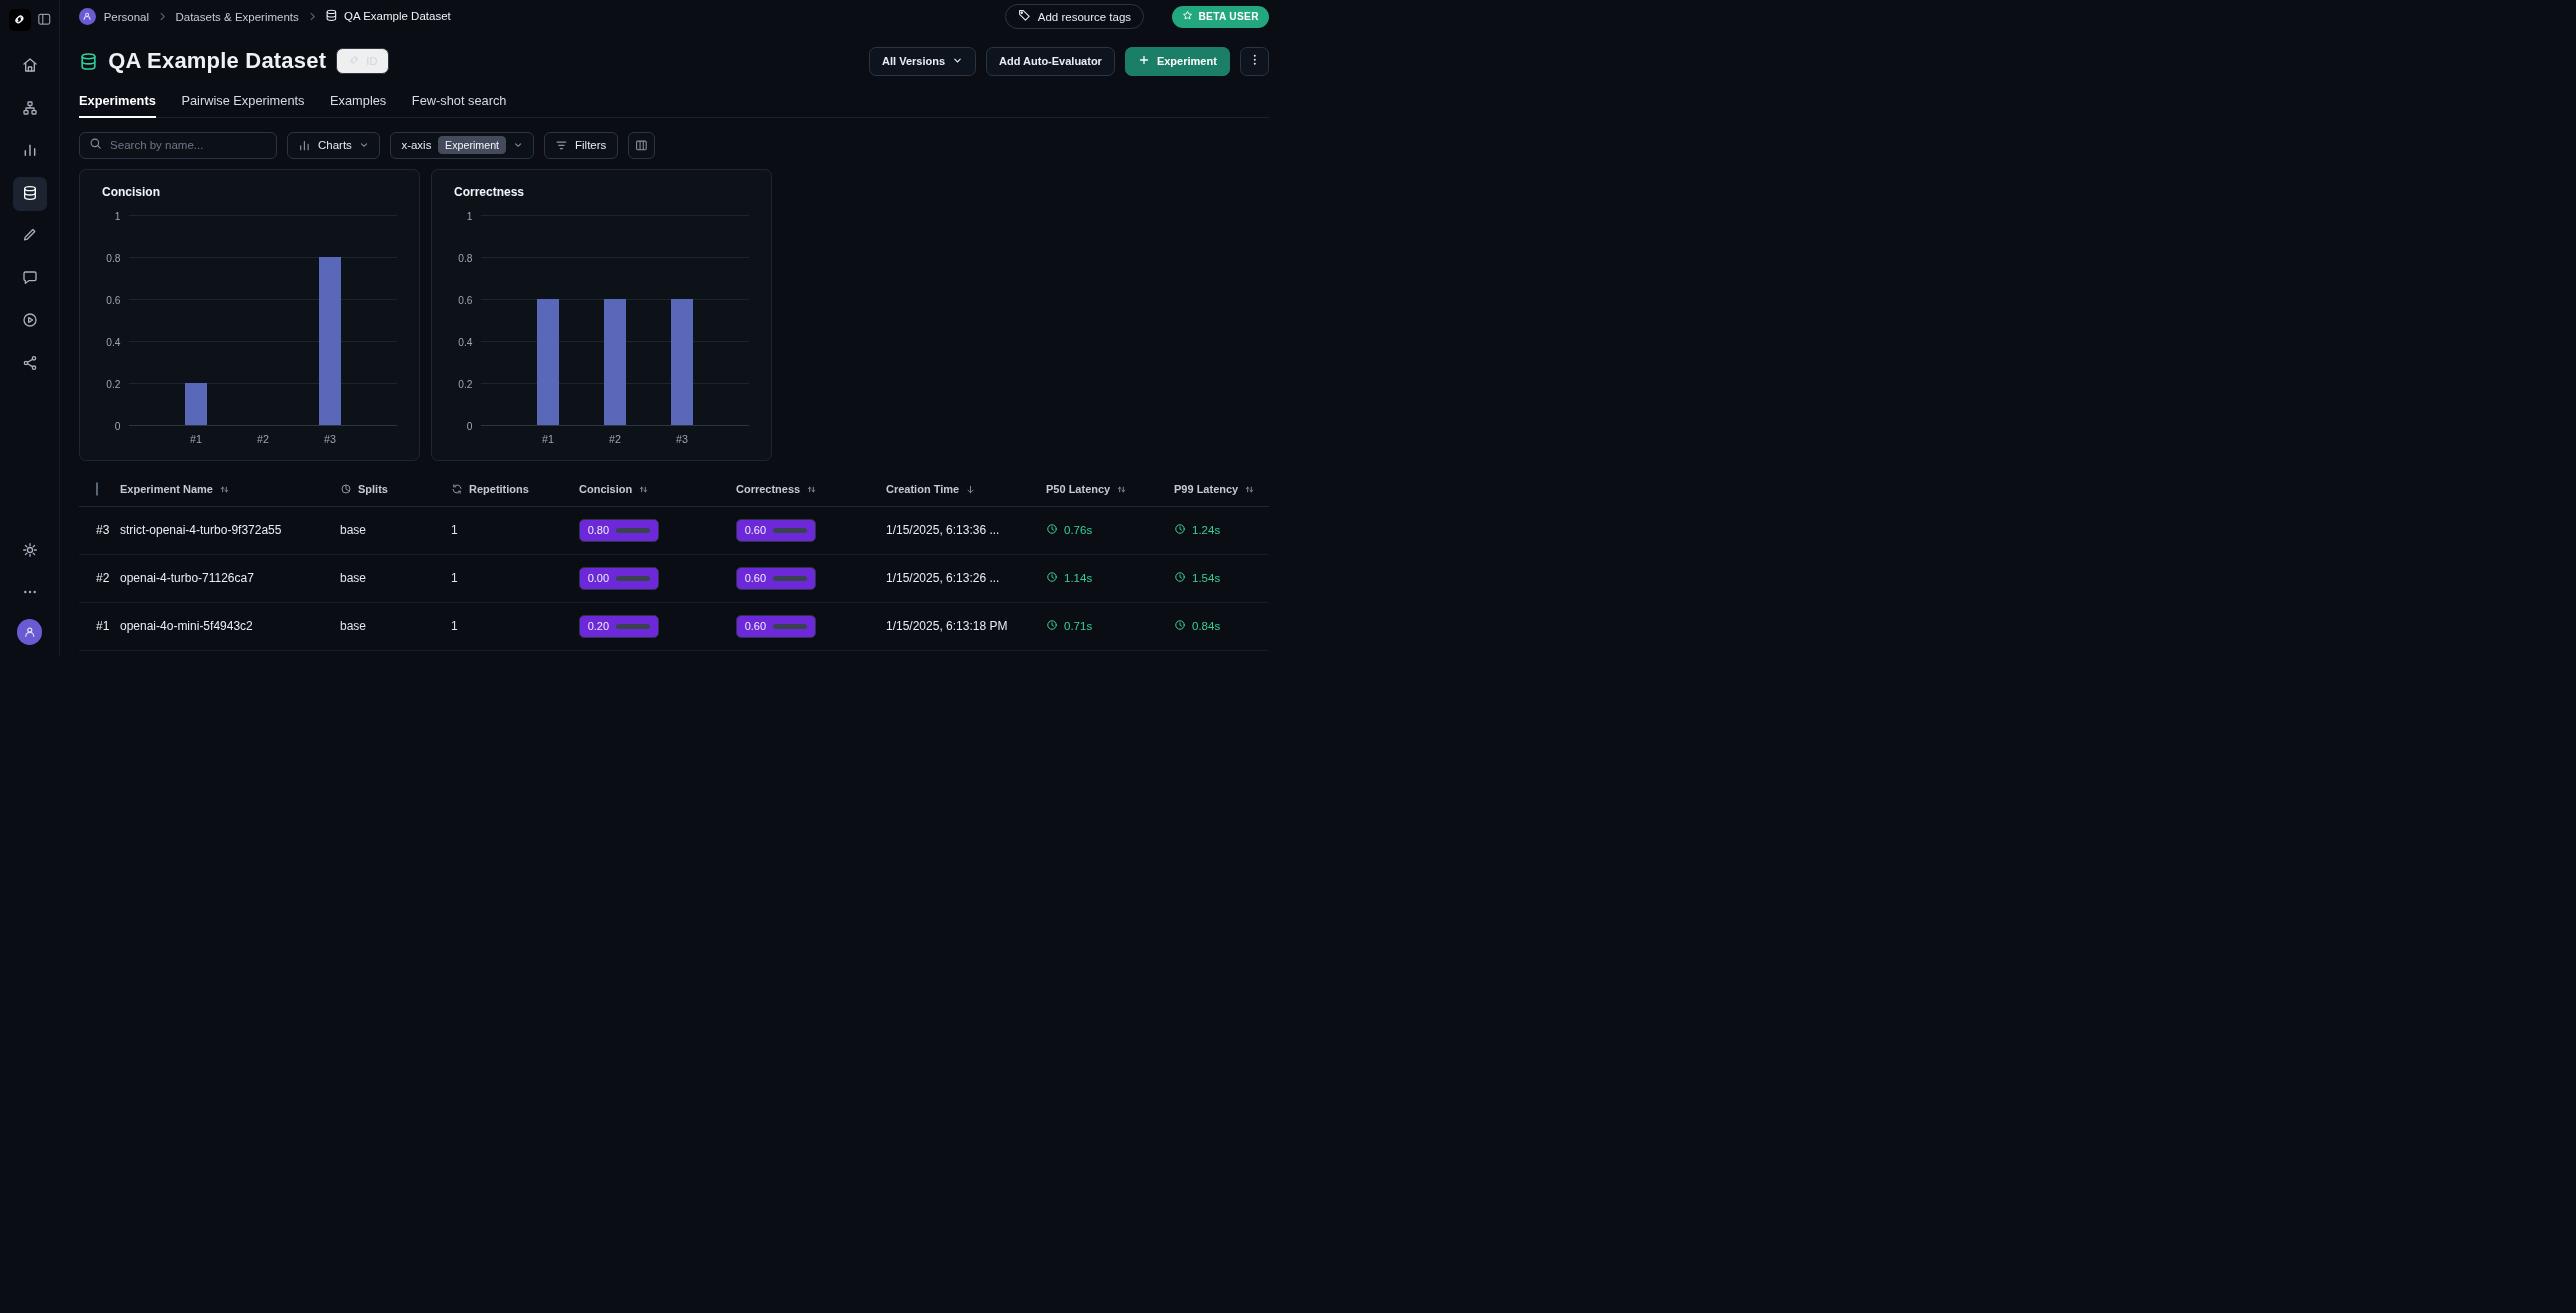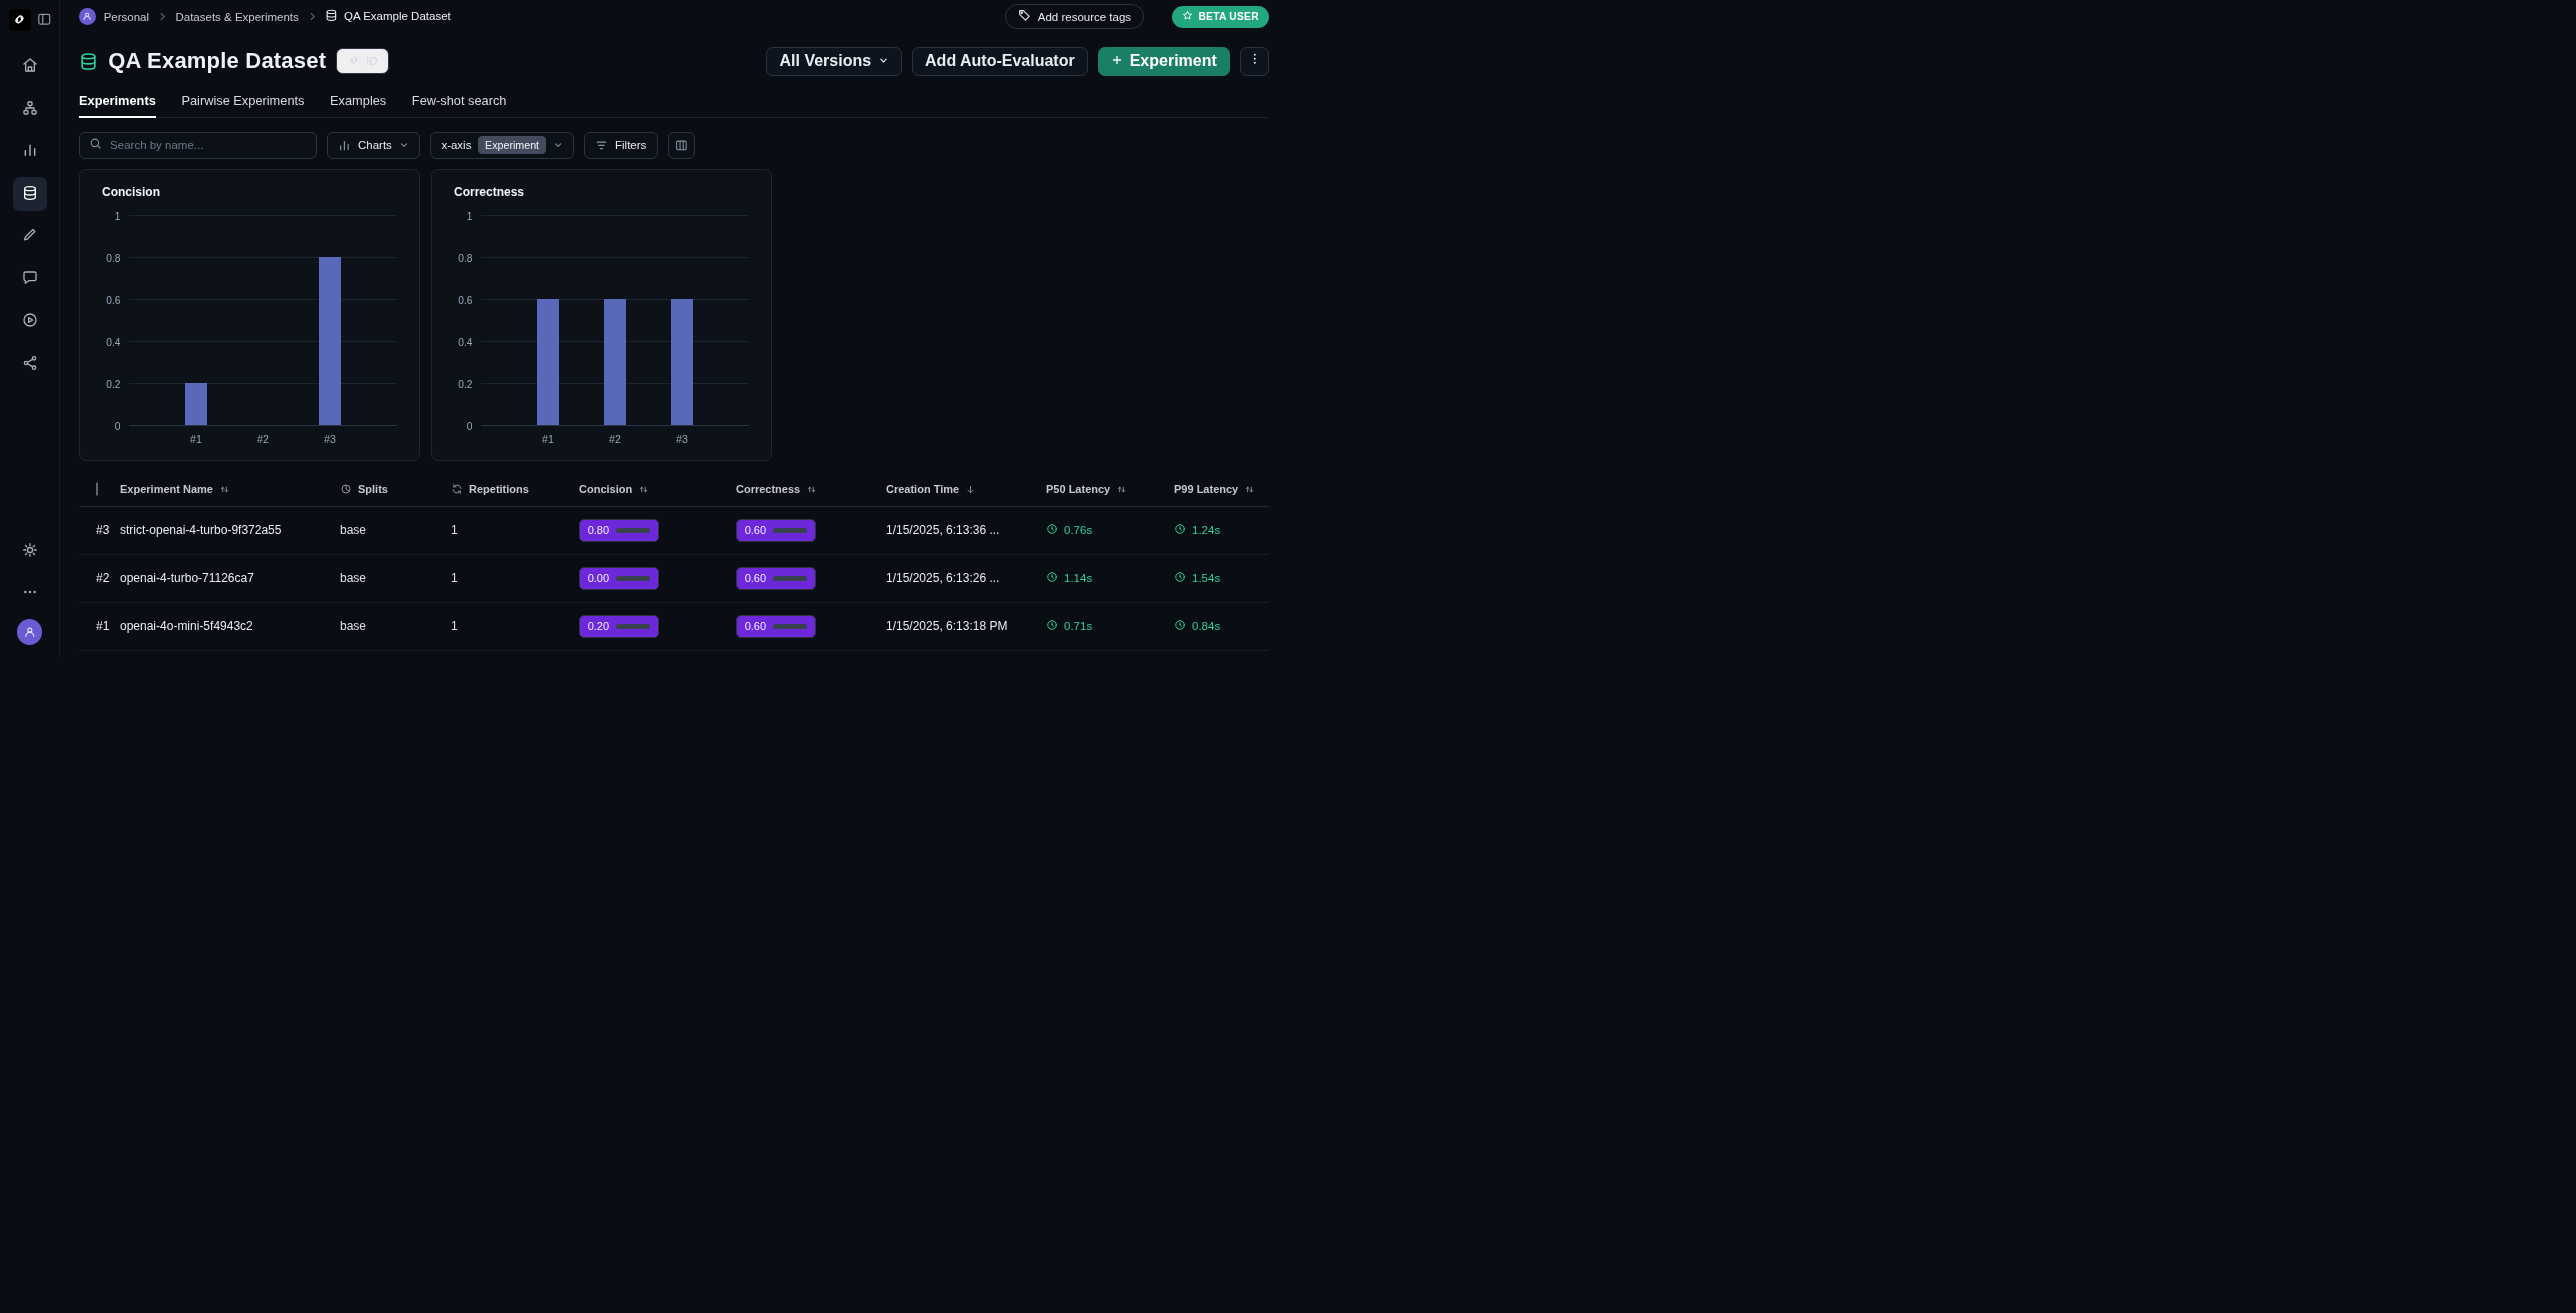--- a/index.html
+++ b/index.html
@@ -61,33 +61,33 @@
   .ds-icon-big { color:#2fd19e; display:flex; }
   .page-title { font-size:22px; font-weight:700; letter-spacing:0.2px; white-space:nowrap; }
   .id-btn {
     display:flex; align-items:center; gap:6.8px; height:25.6px; padding:0 10.2px;
     border:0.9px solid #2b3442; border-radius:6.8px; color:#cfd6e2; font-size:11px; cursor:pointer;
   }
   .h-actions { display:flex; align-items:center; gap:10.2px; }
   .btn {
     display:flex; align-items:center; gap:6.8px; height:29px; padding:0 12px;
     border:0.9px solid #2b3442; border-radius:6.8px; background:#0e141d;
-    color:#e9edf4; font-size:16px; font-weight:600; cursor:pointer; white-space:nowrap;
+    color:#e9edf4; font-size:11px; font-weight:600; cursor:pointer; white-space:nowrap;
   }
   .btn.primary { background:#1a7f66; border-color:#1a7f66; color:#fff; }
   .btn.icon-only { width:29px; padding:0; justify-content:center; }
 
   .tabs { display:flex; gap:25.6px; margin-top:13.6px; border-bottom:0.9px solid #1b222e; }
   .tab { padding-bottom:9.4px; font-size:12.8px; color:#d6dce6; cursor:pointer; position:relative; white-space:nowrap; }
   .tab.active { color:#fff; font-weight:700; }
   .tab.active::after { content:""; position:absolute; left:0; right:0; bottom:-0.9px; height:1.7px; background:#fff; }
 
   .toolbar { display:flex; align-items:center; gap:10.2px; margin-top:13.6px; height:27px; }
   .search {
-    display:flex; align-items:center; gap:6.8px; width:238px; height:27px;
+    display:flex; align-items:center; gap:6.8px; width:198px; height:27px;
     border:0.9px solid #2b3442; border-radius:6px; padding:0 8.5px; background:#0c1118; color:#8a93a3;
   }
   .search input { flex:1; background:transparent; border:0; outline:0; color:#e6ebf3; font-size:11.5px; font-family:inherit; min-width:0; }
   .search input::placeholder { color:#6d7788; }
   .tool-btn {
     display:flex; align-items:center; gap:6.8px; height:27px; padding:0 10.2px;
     border:0.9px solid #2b3442; border-radius:6px; background:#0c1118;
     color:#e6ebf3; font-size:11.5px; cursor:pointer; white-space:nowrap;
   }
   .tool-btn .muted-ic { color:#8a93a3; display:flex; }

